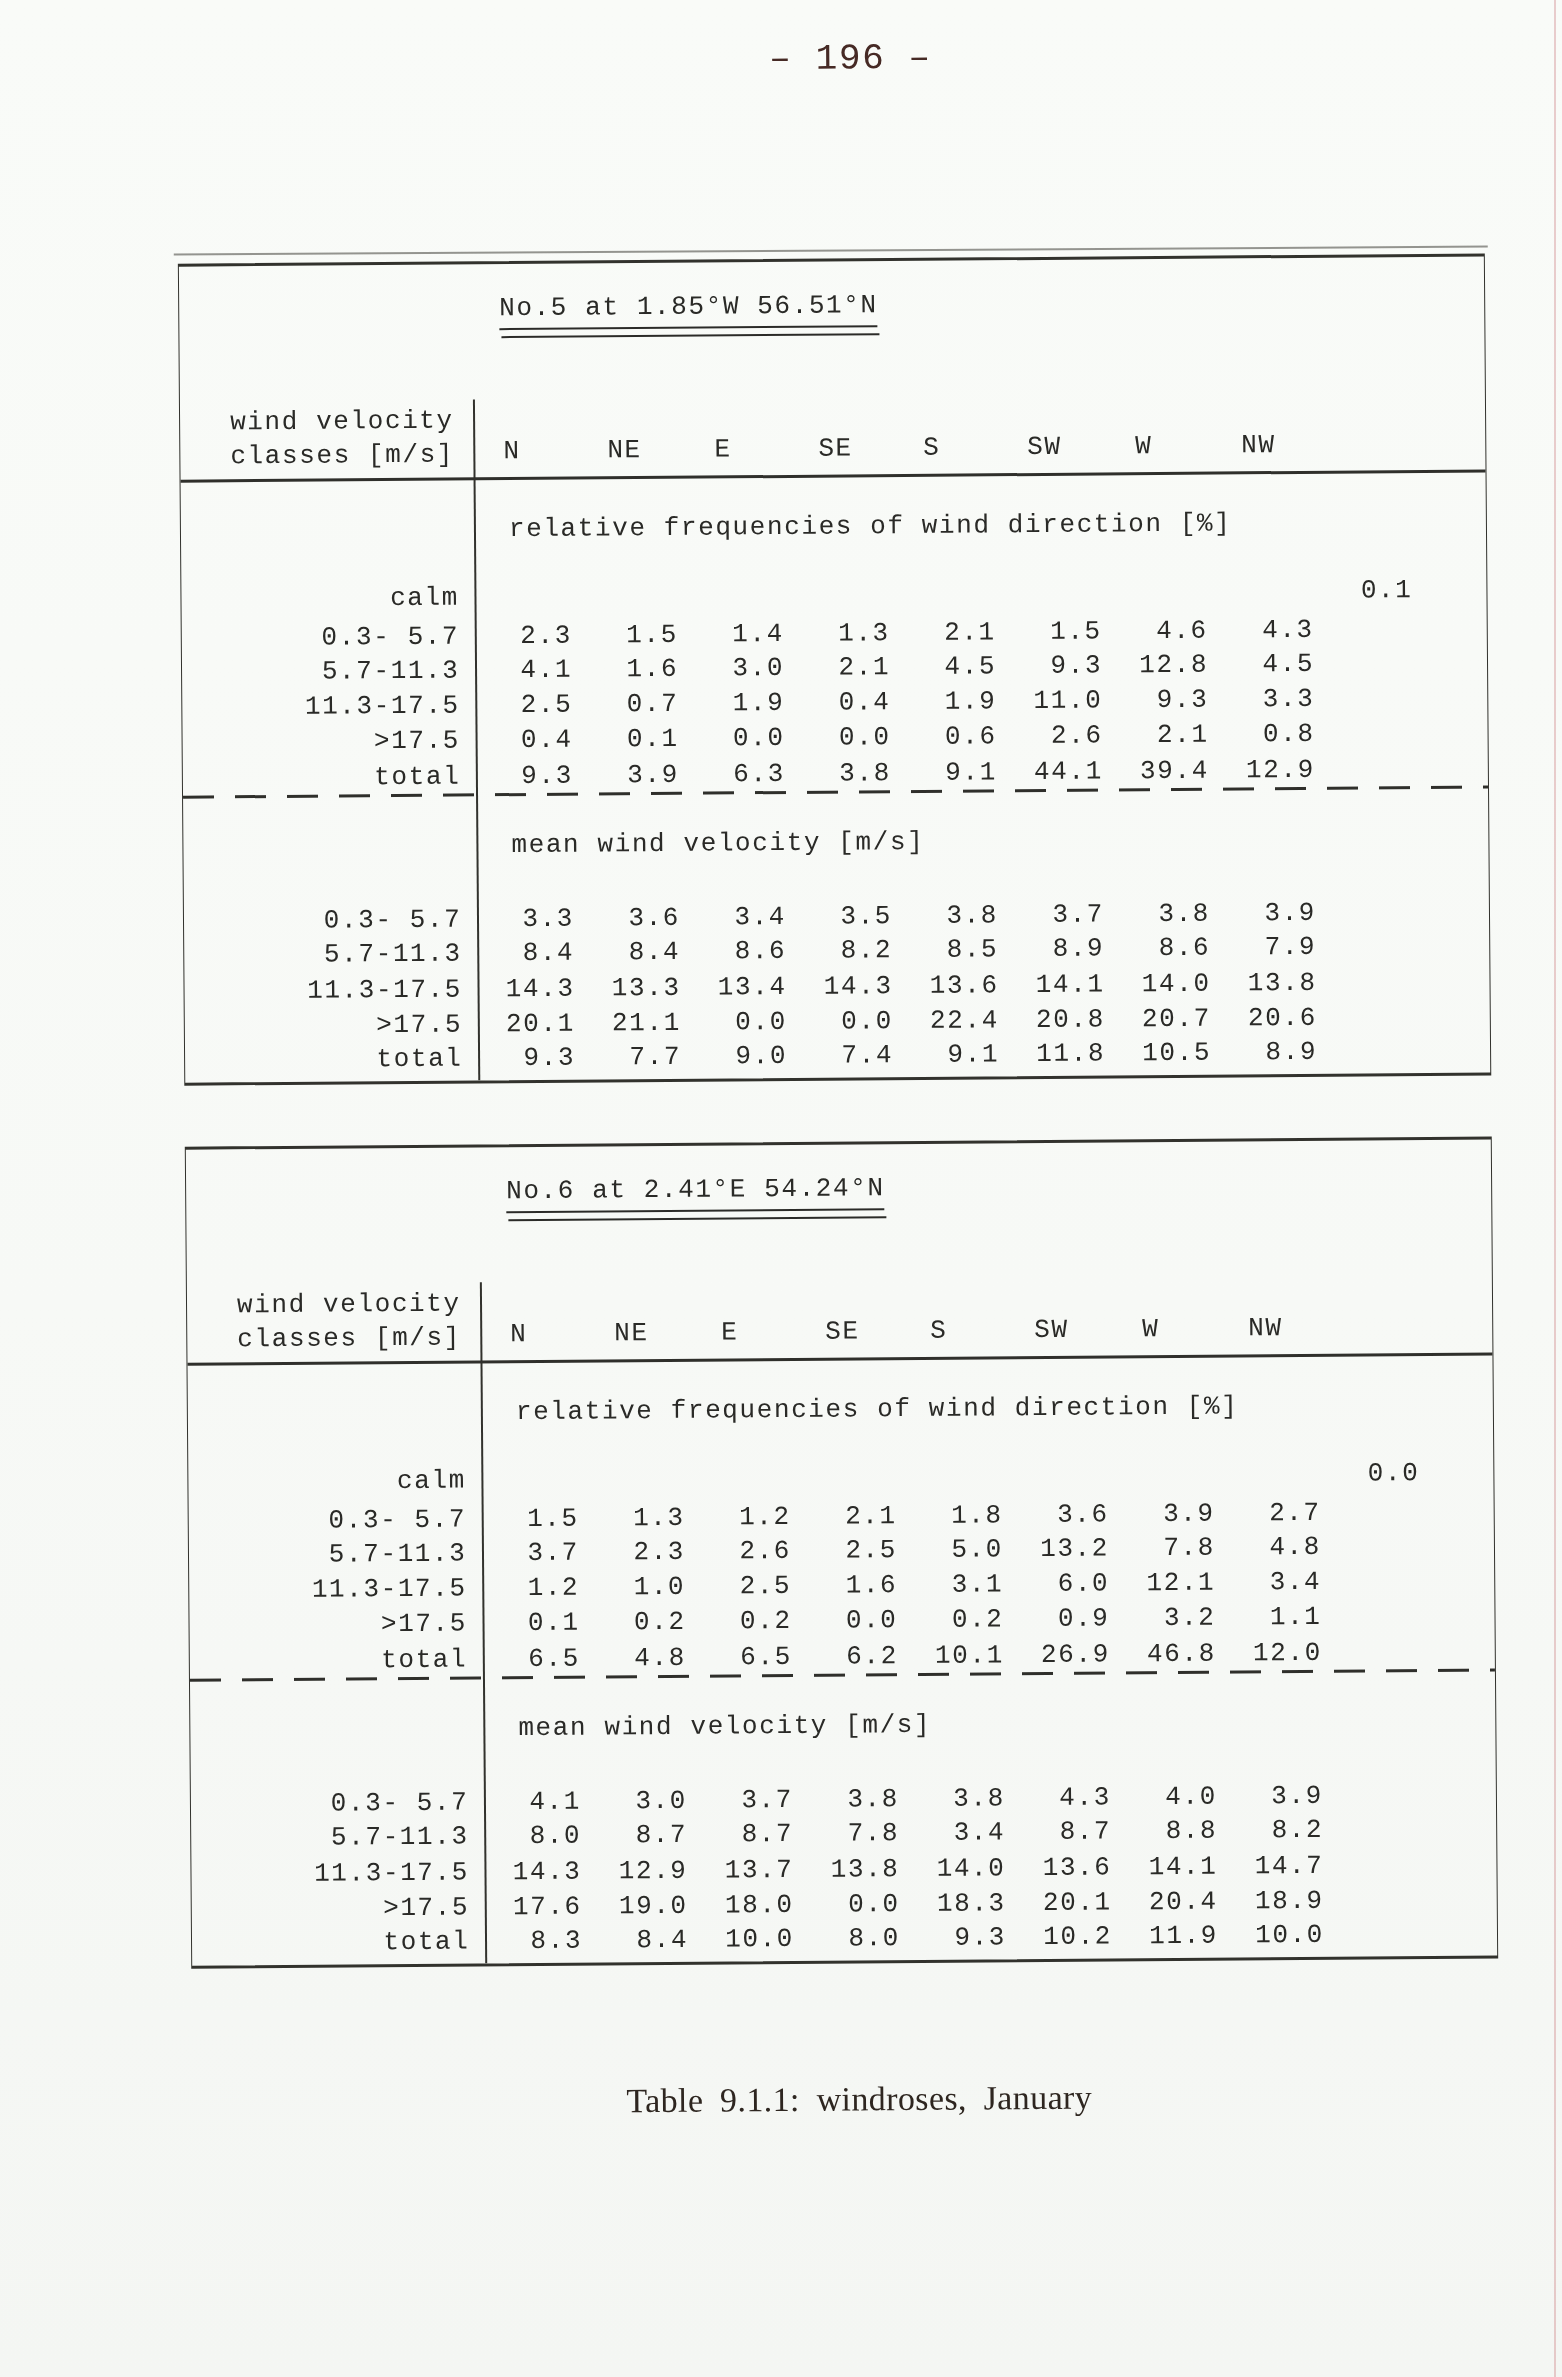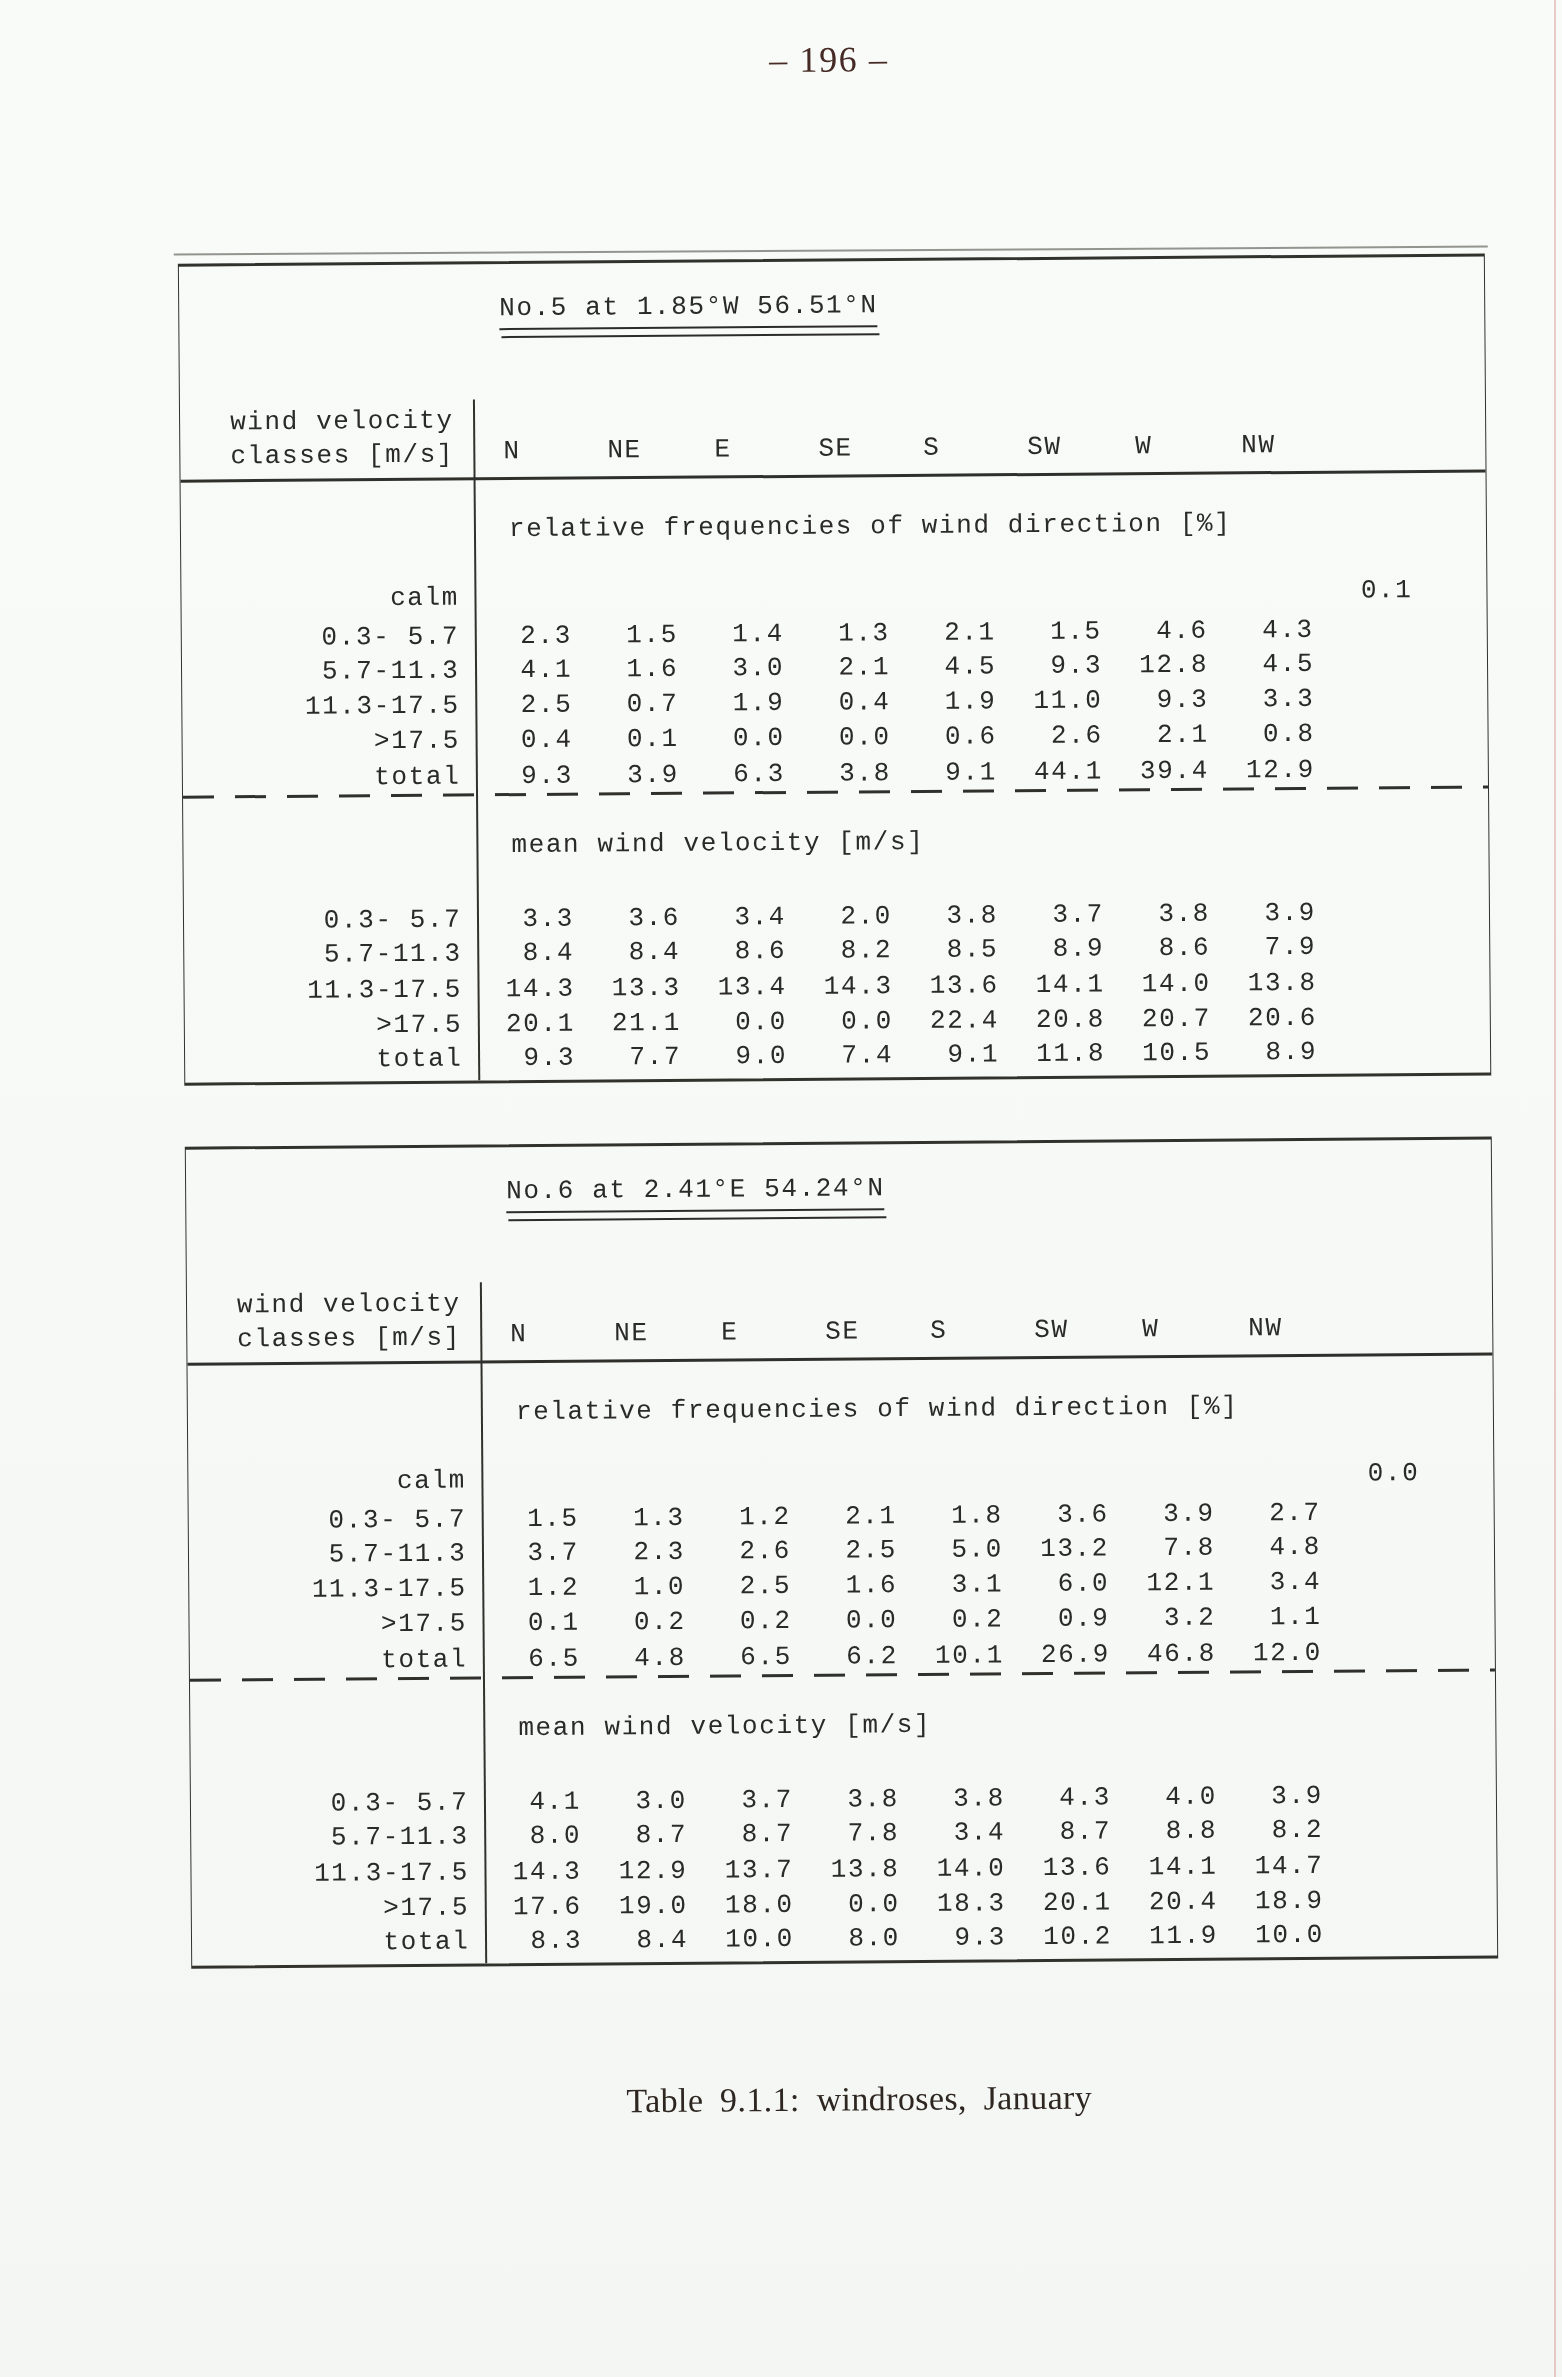--- a/index.html
+++ b/index.html
@@ -7,21 +7,21 @@
   .page {
     position:relative; width:1563px; height:2377px; overflow:hidden;
     background:linear-gradient(180deg,#f9fbf8 0%,#f7f9f6 55%,#f4f6f3 100%);
   }
   .scan { position:absolute; inset:0; transform:rotate(-0.45deg); transform-origin:781px 1172px; }
   .mono {
     font-family:"Liberation Mono","DejaVu Sans Mono",monospace;
     font-size:26px; line-height:34px; letter-spacing:1.6px; color:#2a2a27;
   }
   .serif { font-family:"Liberation Serif","DejaVu Serif",serif; }
-  .pageno { position:absolute; left:778px; top:39px; font-size:36px; letter-spacing:1.6px; color:#462a25; }
+  .pageno { position:absolute; left:778px; top:39px; font-size:36px; letter-spacing:1.6px; color:#462a25;font-family:Liberation Mono, monospace; }
   .caption { position:absolute; left:619px; top:2081px; font-size:34px; color:#2e2620; word-spacing:7.8px; letter-spacing:0.4px; }
   .tbl {
     position:absolute; left:185px; width:1305px; height:816px;
     border:1.6px solid #32322d; border-top-width:3.1px; border-bottom-width:3.9px;
   }
   .ghostline { position:absolute; left:-4.7px; right:-4.7px; top:-12.5px; height:1.6px; background:#50504a; opacity:.6; transform:rotate(.1deg); }
   .ttl { position:absolute; left:320px; top:26.6px; }
   .dblu { display:inline-block; padding-bottom:3.9px; border-bottom:2.3px solid #2b2b28; position:relative; }
   .dblu::after { content:""; position:absolute; left:1.6px; right:-1.6px; bottom:-9.4px; height:2.3px; background:#2b2b28; }
   .classes { position:absolute; left:50px; top:139px; }
@@ -133,21 +133,21 @@
       </div>
 
       <div class="dash"></div>
       <div class="sect mono" style="top:564px">mean wind velocity [m/s]</div>
 
       <div class="trow mono" style="top:638px">
         <span class="lbl">0.3- 5.7</span>
         <span class="num">3.3</span>
         <span class="num">3.6</span>
         <span class="num">3.4</span>
-        <span class="num">2.0</span>
+        <span class="num">3.5</span>
         <span class="num">3.8</span>
         <span class="num">3.7</span>
         <span class="num">3.8</span>
         <span class="num">3.9</span>
       </div>
       <div class="trow mono" style="top:672px">
         <span class="lbl">5.7-11.3</span>
         <span class="num">8.4</span>
         <span class="num">8.4</span>
         <span class="num">8.6</span>

